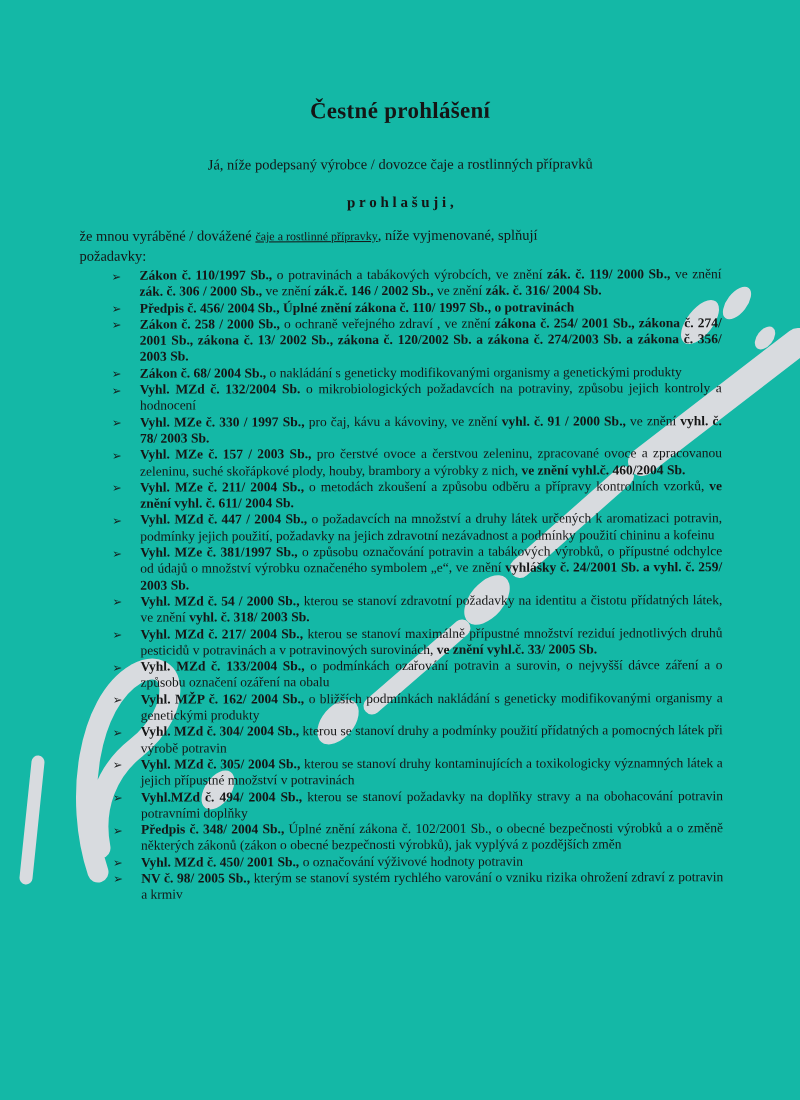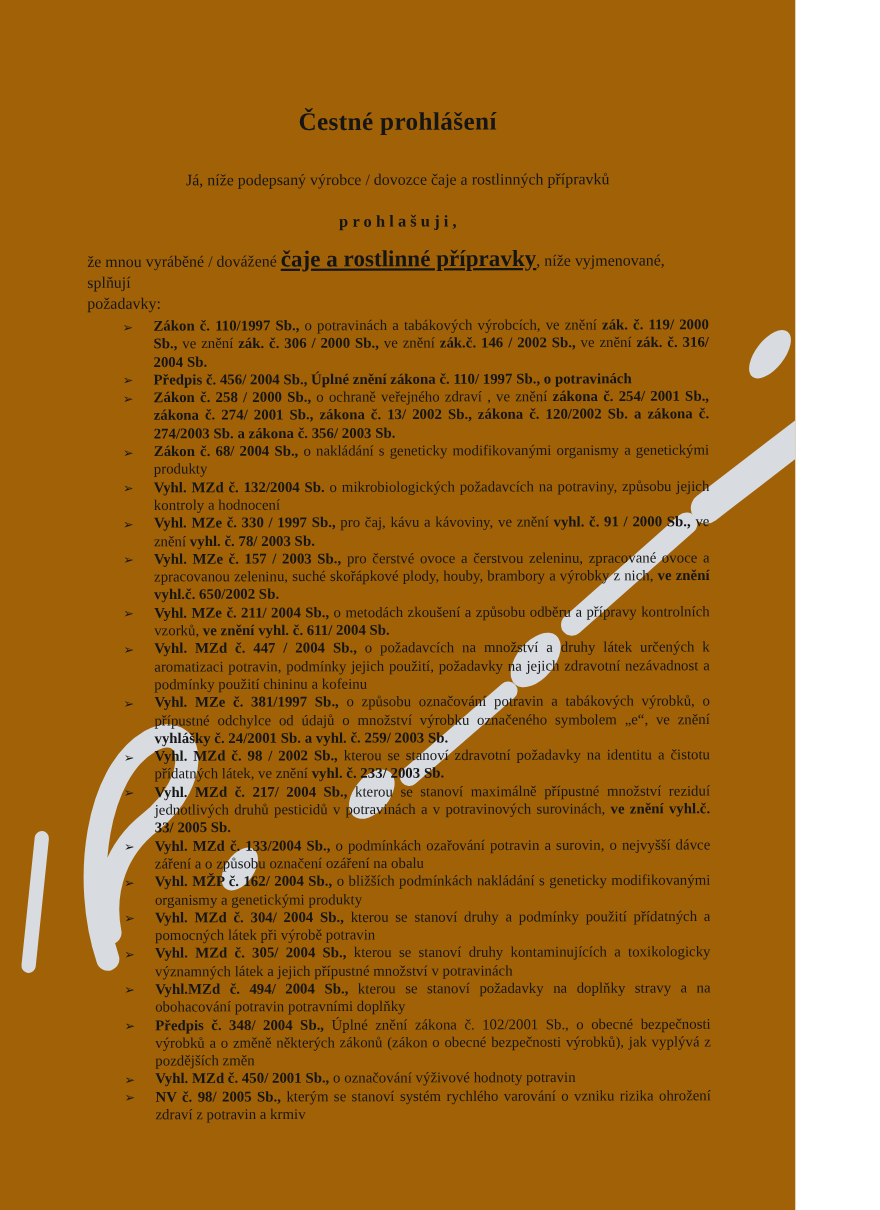--- a/index.html
+++ b/index.html
@@ -1,19 +1,19 @@
 <!DOCTYPE html>
 <html><head>
 <meta charset="utf-8">
 <style>
   html,body{margin:0;padding:0;background:#ffffff;}
   .page{
     position:relative;
-    width:723px;height:1100px;
-    background:#a16207;
+    width:800px;height:1100px;
+    background:#14b8a6;
     font-family:"Liberation Serif", serif;
     color:#151515;
     overflow:hidden;
   }
   .watermark{
     position:absolute;left:0;top:0;width:800px;height:1100px;
     z-index:0;pointer-events:none;
   }
   .content{
     position:relative;z-index:1;
@@ -34,23 +34,23 @@
   .declare{
     margin:21px 0 0 0;
     text-align:center;
     font-size:15px;font-weight:bold;
   }
   .preamble{
     margin:15px 0 0 0;
     font-size:14.5px;line-height:19px;
   }
   .preamble .hl{
-    font-weight:bold;
+    font-weight:normal;
     text-decoration:underline;
-    font-size:21px;
+    font-size:12px;
   }
   .preamble .l2{display:block;}
   .laws{
     margin:2px 0 0 0;padding:0;
     list-style:none;
     font-size:13.5px;line-height:16.3px;
     text-align:justify;
   }
   .laws li{
     position:relative;
@@ -93,25 +93,25 @@
     <p class="subtitle">Já, níže podepsaný výrobce / dovozce čaje a rostlinných přípravků</p>
     <p class="declare">p r o h l a š u j i ,</p>
     <p class="preamble"><span>že mnou vyráběné / dovážené </span><span class="hl">čaje a rostlinné přípravky</span><span>, níže vyjmenované, splňují</span><span class="l2">požadavky:</span></p>
     <ul class="laws">
         <li><span class="bullet">➢</span><span class="b">Zákon č. 110/1997 Sb.,</span><span> o potravinách a tabákových výrobcích, ve znění </span><span class="b">zák. č. 119/ 2000 Sb.,</span><span> ve znění </span><span class="b">zák. č. 306 / 2000 Sb.,</span><span> ve znění </span><span class="b">zák.č. 146 / 2002 Sb.,</span><span> ve znění </span><span class="b">zák. č. 316/ 2004 Sb.</span></li>
         <li><span class="bullet">➢</span><span class="b">Předpis č. 456/ 2004 Sb., Úplné znění zákona č. 110/ 1997 Sb., o potravinách</span></li>
         <li><span class="bullet">➢</span><span class="b">Zákon č. 258 / 2000 Sb.,</span><span> o ochraně veřejného zdraví , ve znění </span><span class="b">zákona č. 254/ 2001 Sb., zákona č. 274/ 2001 Sb., zákona č. 13/ 2002 Sb., zákona č. 120/2002 Sb. a zákona č. 274/2003 Sb. a zákona č. 356/ 2003 Sb.</span></li>
         <li><span class="bullet">➢</span><span class="b">Zákon č. 68/ 2004 Sb.,</span><span> o nakládání s geneticky modifikovanými organismy a genetickými produkty</span></li>
         <li><span class="bullet">➢</span><span class="b">Vyhl. MZd č. 132/2004 Sb.</span><span> o mikrobiologických požadavcích na potraviny, způsobu jejich kontroly a hodnocení</span></li>
         <li><span class="bullet">➢</span><span class="b">Vyhl. MZe č. 330 / 1997 Sb.,</span><span> pro čaj, kávu a kávoviny, ve znění </span><span class="b">vyhl. č. 91 / 2000 Sb.,</span><span> ve znění </span><span class="b">vyhl. č. 78/ 2003 Sb.</span></li>
-        <li><span class="bullet">➢</span><span class="b">Vyhl. MZe č. 157 / 2003 Sb.,</span><span> pro čerstvé ovoce a čerstvou zeleninu, zpracované ovoce a zpracovanou zeleninu, suché skořápkové plody, houby, brambory a výrobky z nich, </span><span class="b">ve znění vyhl.č. 650/2002 Sb.</span></li>
+        <li><span class="bullet">➢</span><span class="b">Vyhl. MZe č. 157 / 2003 Sb.,</span><span> pro čerstvé ovoce a čerstvou zeleninu, zpracované ovoce a zpracovanou zeleninu, suché skořápkové plody, houby, brambory a výrobky z nich, </span><span class="b">ve znění vyhl.č. 460/2004 Sb.</span></li>
         <li><span class="bullet">➢</span><span class="b">Vyhl. MZe č. 211/ 2004 Sb.,</span><span> o metodách zkoušení a způsobu odběru a přípravy kontrolních vzorků, </span><span class="b">ve znění vyhl. č. 611/ 2004 Sb.</span></li>
         <li><span class="bullet">➢</span><span class="b">Vyhl. MZd č. 447 / 2004 Sb.,</span><span> o požadavcích na množství a druhy látek určených k aromatizaci potravin, podmínky jejich použití, požadavky na jejich zdravotní nezávadnost a podmínky použití chininu a kofeinu</span></li>
         <li><span class="bullet">➢</span><span class="b">Vyhl. MZe č. 381/1997 Sb.,</span><span> o způsobu označování potravin a tabákových výrobků, o přípustné odchylce od údajů o množství výrobku označeného symbolem „e“, ve znění </span><span class="b">vyhlášky č. 24/2001 Sb. a vyhl. č. 259/ 2003 Sb.</span></li>
-        <li><span class="bullet">➢</span><span class="b">Vyhl. MZd č. 98 / 2002 Sb.,</span><span> kterou se stanoví zdravotní požadavky na identitu a čistotu přídatných látek, ve znění </span><span class="b">vyhl. č. 233/ 2003 Sb.</span></li>
+        <li><span class="bullet">➢</span><span class="b">Vyhl. MZd č. 54 / 2000 Sb.,</span><span> kterou se stanoví zdravotní požadavky na identitu a čistotu přídatných látek, ve znění </span><span class="b">vyhl. č. 318/ 2003 Sb.</span></li>
         <li><span class="bullet">➢</span><span class="b">Vyhl. MZd č. 217/ 2004 Sb.,</span><span> kterou se stanoví maximálně přípustné množství reziduí jednotlivých druhů pesticidů v potravinách a v potravinových surovinách, </span><span class="b">ve znění vyhl.č. 33/ 2005 Sb.</span></li>
         <li><span class="bullet">➢</span><span class="b">Vyhl. MZd č. 133/2004 Sb.,</span><span> o podmínkách ozařování potravin a surovin, o nejvyšší dávce záření a o způsobu označení ozáření na obalu</span></li>
         <li><span class="bullet">➢</span><span class="b">Vyhl. MŽP č. 162/ 2004 Sb.,</span><span> o bližších podmínkách nakládání s geneticky modifikovanými organismy a genetickými produkty</span></li>
         <li><span class="bullet">➢</span><span class="b">Vyhl. MZd č. 304/ 2004 Sb.,</span><span> kterou se stanoví druhy a podmínky použití přídatných a pomocných látek při výrobě potravin</span></li>
         <li><span class="bullet">➢</span><span class="b">Vyhl. MZd č. 305/ 2004 Sb.,</span><span> kterou se stanoví druhy kontaminujících a toxikologicky významných látek a jejich přípustné množství v potravinách</span></li>
         <li><span class="bullet">➢</span><span class="b">Vyhl.MZd č. 494/ 2004 Sb.,</span><span> kterou se stanoví požadavky na doplňky stravy a na obohacování potravin potravními doplňky</span></li>
         <li><span class="bullet">➢</span><span class="b">Předpis č. 348/ 2004 Sb.,</span><span> Úplné znění zákona č. 102/2001 Sb., o obecné bezpečnosti výrobků a o změně některých zákonů (zákon o obecné bezpečnosti výrobků), jak vyplývá z pozdějších změn</span></li>
         <li><span class="bullet">➢</span><span class="b">Vyhl. MZd č. 450/ 2001 Sb.,</span><span> o označování výživové hodnoty potravin</span></li>
         <li><span class="bullet">➢</span><span class="b">NV č. 98/ 2005 Sb.,</span><span> kterým se stanoví systém rychlého varování o vzniku rizika ohrožení zdraví z potravin a krmiv</span></li>
       </ul>

